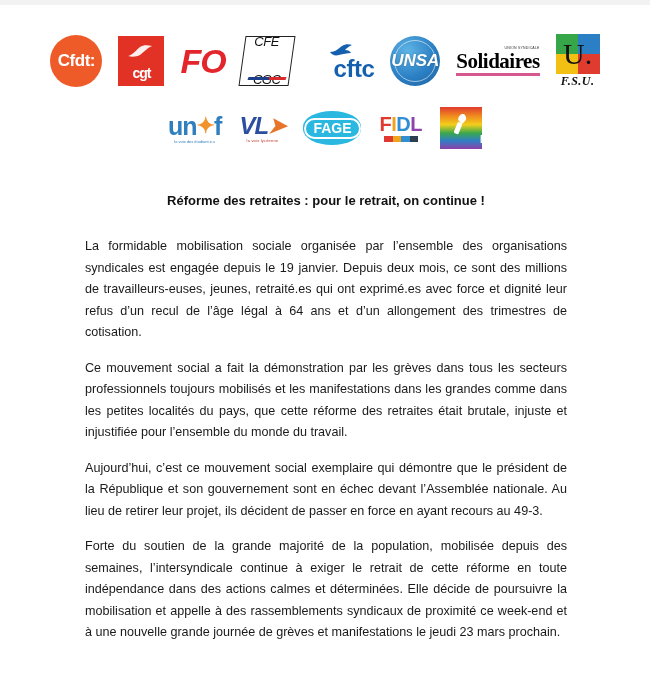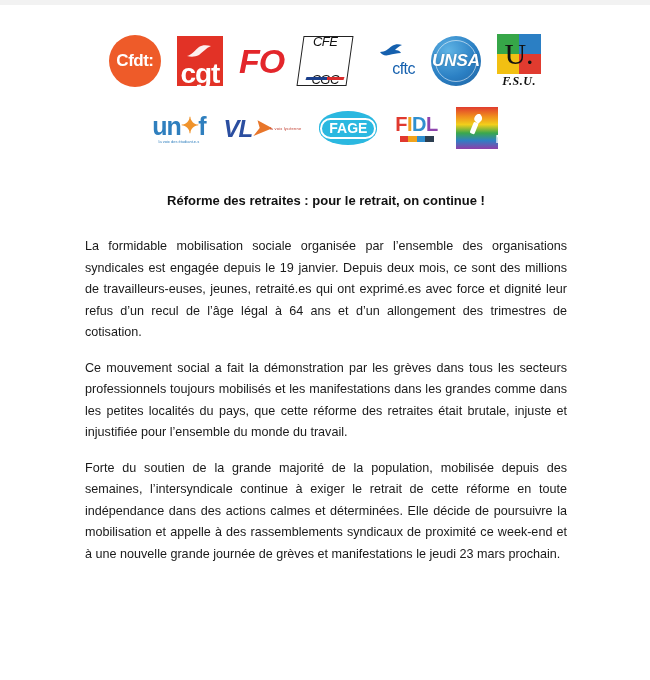--- a/index.html
+++ b/index.html
@@ -66,21 +66,21 @@
     width: 46px; height: 50px;
     background: #e23226;
     position: relative;
   }
   .cgt .cgt-text {
     position: absolute;
     bottom: 2px; left: 0; right: 0;
     text-align: center;
     color: #ffffff;
     font-weight: bold;
-    font-size: 28px;
+    font-size: 14px;
     line-height: 21px;
     letter-spacing: -1px;
   }
   .cgt .cgt-swoosh {
     position: absolute;
     top: 8px; left: 9px;
     width: 26px; height: 14px;
   }
   
   .fo {
@@ -124,22 +124,22 @@
     background: linear-gradient(90deg, #1b3f8b 55%, #d92b2b 55%);
     transform: skewX(-18deg);
   }
   
   .cftc {
     flex-direction: column;
     color: #1560ae;
   }
   .cftc .dove { line-height: 12px; }
   .cftc .txt {
-    font-weight: normal;
-    font-size: 16px;
+    font-weight: bold;
+    font-size: 24px;
     line-height: 21px;
     letter-spacing: -0.5px;
     margin-left: 26px;
   }
   
   .unsa {
     width: 50px; height: 50px;
     border-radius: 50%;
     background: radial-gradient(circle at 35% 30%, #5fb4e5 0%, #2b80c4 55%, #1c5f9e 100%);
     position: relative;
@@ -232,21 +232,21 @@
   .unef .flame { color: #f0932b; font-size: 22px; line-height: 22px; }
   .unef .sub {
     font-size: 4px;
     line-height: 5px;
     font-weight: normal;
     color: #2f7fbe;
     letter-spacing: 0;
   }
   
   .vl {
-    flex-direction: row;
+    flex-direction: column;
     color: #2b4ea0;
   }
   .vl .row1 {
     display: flex;
     align-items: center;
     font-weight: bold;
     font-size: 24px;
     line-height: 25px;
     font-style: italic;
     letter-spacing: -1px;
@@ -381,20 +381,25 @@
           </svg>
         </span>
         <span class="txt">cftc</span>
       </div>
 
       <div class="logo unsa">
         <div class="ring"></div>
         <span class="u-text">UNSA</span>
       </div>
 
+      <div class="logo solidaires">
+        <span class="supra">Union syndicale</span>
+        <span class="main">Solidaires</span>
+        <span class="bar"></span>
+      </div>
 
       <div class="logo fsu">
         <div class="sq">
           <span class="q q1"></span>
           <span class="q q2"></span>
           <span class="q q3"></span>
           <span class="q q4"></span>
           <span class="u">U.</span>
         </div>
         <span class="cap">F.S.U.</span>
@@ -447,17 +452,18 @@
 
     </div>
   </div>
 
   <div class="doc">
 
     <h1 class="doc-title">Réforme des retraites : pour le retrait, on continue !</h1>
 
     <p class="para">La formidable mobilisation sociale organisée par l’ensemble des organisations syndicales est engagée depuis le 19 janvier. Depuis deux mois, ce sont des millions de travailleurs-euses, jeunes, retraité.es qui ont exprimé.es avec force et dignité leur refus d’un recul de l’âge légal à 64 ans et d’un allongement des trimestres de cotisation.</p>
     <p class="para">Ce mouvement social a fait la démonstration par les grèves dans tous les secteurs professionnels toujours mobilisés et les manifestations dans les grandes comme dans les petites localités du pays, que cette réforme des retraites était brutale, injuste et injustifiée pour l’ensemble du monde du travail.</p>
+    <p class="para">Aujourd’hui, c’est ce mouvement social exemplaire qui démontre que le président de la République et son gouvernement sont en échec devant l’Assemblée nationale. Au lieu de retirer leur projet, ils décident de passer en force en ayant recours au 49-3.</p>
     <p class="para">Forte du soutien de la grande majorité de la population, mobilisée depuis des semaines, l’intersyndicale continue à exiger le retrait de cette réforme en toute indépendance dans des actions calmes et déterminées. Elle décide de poursuivre la mobilisation et appelle à des rassemblements syndicaux de proximité ce week-end et à une nouvelle grande journée de grèves et manifestations le jeudi 23 mars prochain.</p>
 
   </div>
 
 </div>
 
 </body></html>

